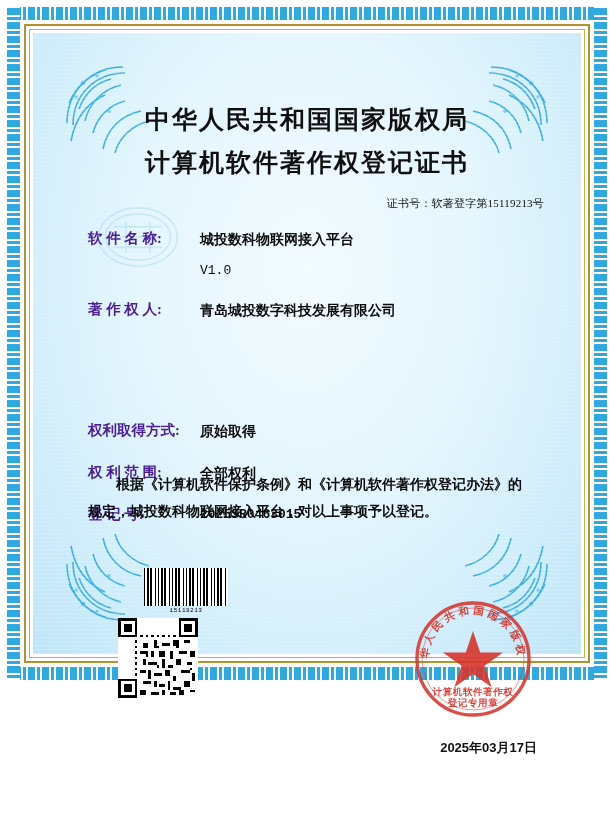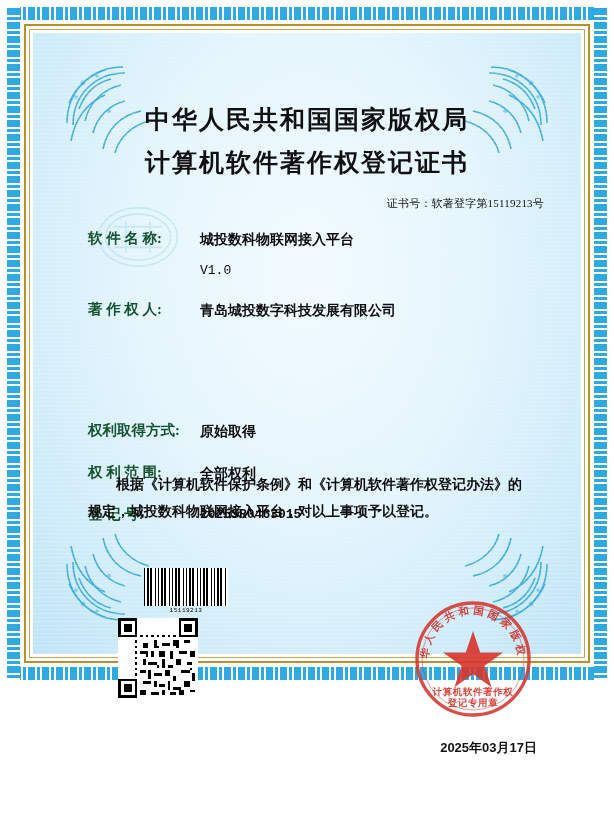--- a/index.html
+++ b/index.html
@@ -150,21 +150,21 @@
   .field-row {
     display: flex;
     align-items: flex-start;
     margin-bottom: 4px;
   }
   .field-label {
     width: 112px;
     flex: 0 0 112px;
     font-size: 14.5px;
     font-weight: bold;
-    color: #14532d;
+    color: #4c1d95;
     letter-spacing: 0px;
   }
   .field-value {
     font-size: 14px;
     font-weight: bold;
     color: #0d0d0d;
     line-height: 1.55;
     font-family: "Liberation Serif", "DejaVu Serif", serif;
   }
   .field-value.mono {

